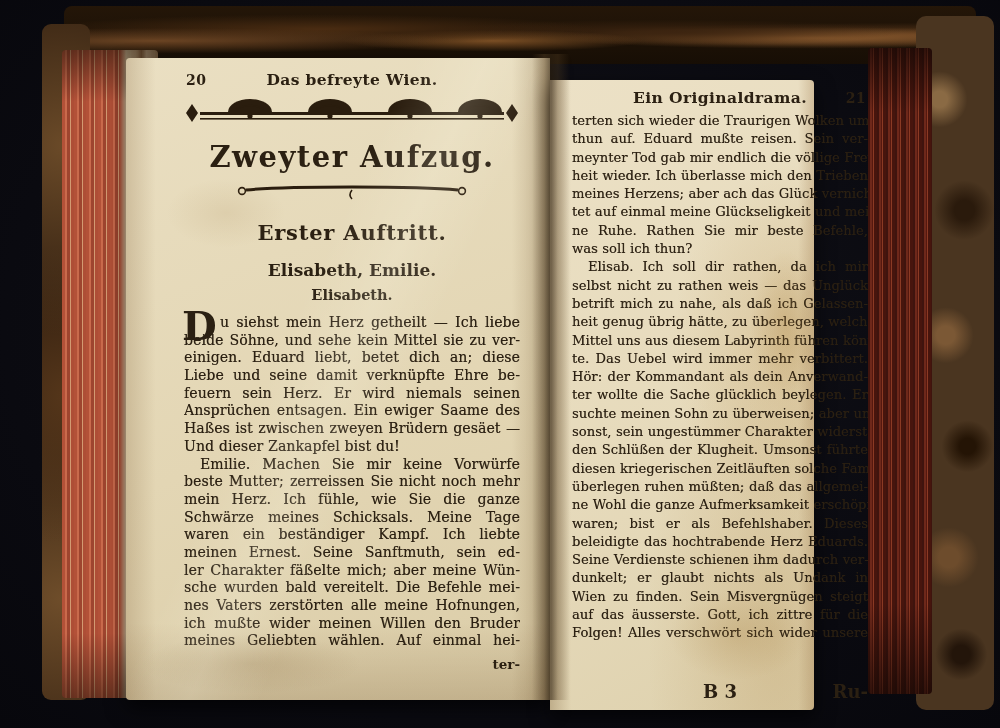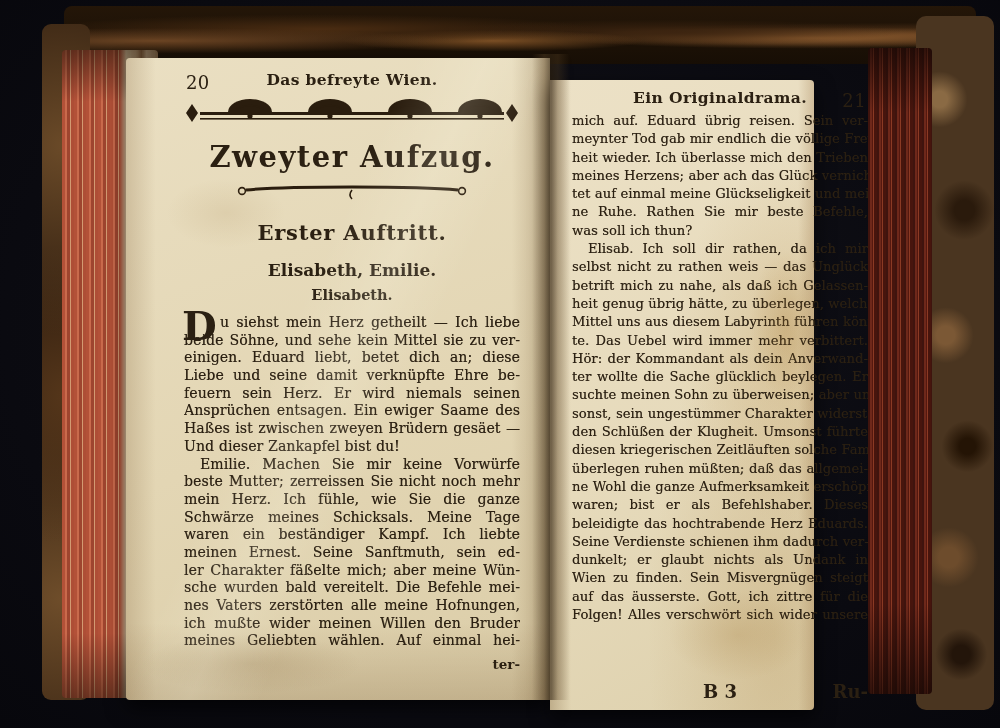--- a/index.html
+++ b/index.html
@@ -82,21 +82,21 @@
   }
   .stain { position:absolute; pointer-events:none; border-radius:50%; }
   .stain.s1 { right:-6px; top:170px; width:70px; height:150px; background:radial-gradient(ellipse, rgba(168,126,58,.28), rgba(0,0,0,0) 70%); }
   .stain.s2 { right:6px; bottom:30px; width:140px; height:90px; background:radial-gradient(ellipse, rgba(160,120,55,.22), rgba(0,0,0,0) 70%); }
   .stain.s3 { left:16px; bottom:6px; width:220px; height:60px; background:radial-gradient(ellipse, rgba(130,98,55,.2), rgba(0,0,0,0) 70%); }
   .stain.s4 { left:40px; top:120px; width:120px; height:70px; background:radial-gradient(ellipse, rgba(150,115,60,.12), rgba(0,0,0,0) 70%); }
   
   .header-row { position:absolute; font-weight:bold; font-size:15.5px; letter-spacing:.4px; }
   .page.left  .header-row { left:58px; top:12px; width:336px; text-align:center; }
   .page.right .header-row { left:22px; top:8px;  width:296px; text-align:center; }
-  .pagenum { position:absolute; font-weight:normal; font-size:18px; top:2px; }
+  .pagenum { position:absolute; font-weight:bold; font-size:14px; top:2px; }
   .page.left  .pagenum { left:2px; }
   .page.right .pagenum { right:2px; }
   .ornament { position:absolute; left:58px; top:38px; width:336px; height:36px; }
   .act-heading { position:absolute; left:38px; top:82px; width:376px; text-align:center;
     font-size:29px; font-weight:bold; letter-spacing:1.5px; }
   .rule-orn { position:absolute; left:108px; top:124px; width:236px; height:18px; }
   .scene-heading { position:absolute; left:58px; top:162px; width:336px; text-align:center;
     font-size:21px; font-weight:bold; letter-spacing:.8px; }
   .characters { position:absolute; left:58px; top:202px; width:336px; text-align:center;
     font-size:17px; font-weight:bold; }
@@ -200,21 +200,22 @@
     <div class="stain s4"></div>
     <div class="glare"></div>
   </div>
 
   <div class="page right">
     <div class="header-row">
       <span class="runhead">Ein Originaldrama.</span>
       <span class="pagenum">21</span>
     </div>
     <div class="bodytext">
-        <div class="tline">mich auf. Eduard übrig reisen. Sein ver-</div>
+        <div class="tline">terten sich wieder die Traurigen Wolken um</div>
+        <div class="tline">thun auf. Eduard mußte reisen. Sein ver-</div>
         <div class="tline">meynter Tod gab mir endlich die völlige Frey-</div>
         <div class="tline">heit wieder. Ich überlasse mich den Trieben</div>
         <div class="tline">meines Herzens; aber ach das Glück vernich-</div>
         <div class="tline">tet auf einmal meine Glückseligkeit und mei-</div>
         <div class="tline">ne Ruhe. Rathen Sie mir beste Befehle,</div>
         <div class="tline end">was soll ich thun?</div>
         <div class="tline indent">Elisab. Ich soll dir rathen, da ich mir</div>
         <div class="tline">selbst nicht zu rathen weis — das Unglück</div>
         <div class="tline">betrift mich zu nahe, als daß ich Gelassen-</div>
         <div class="tline">heit genug übrig hätte, zu überlegen, welches</div>

